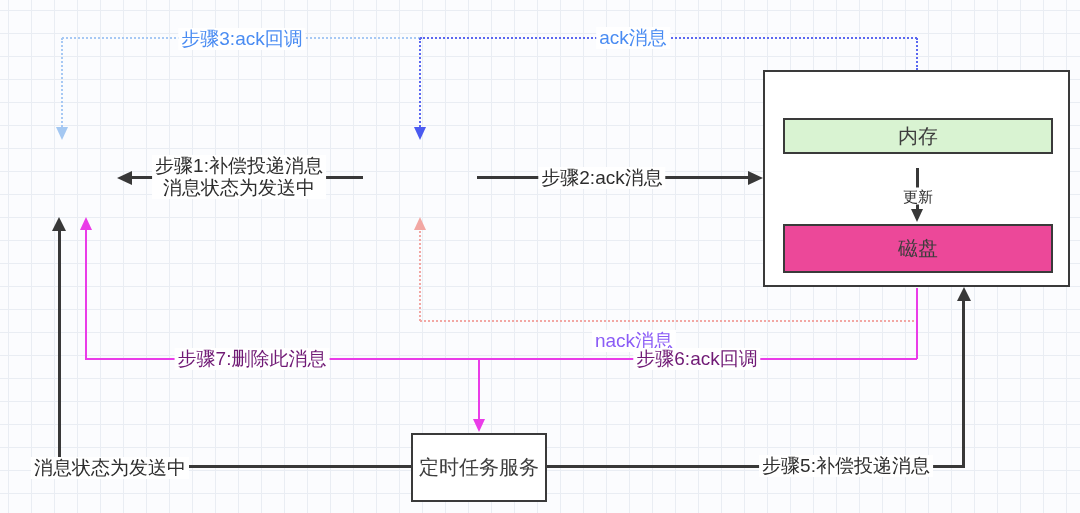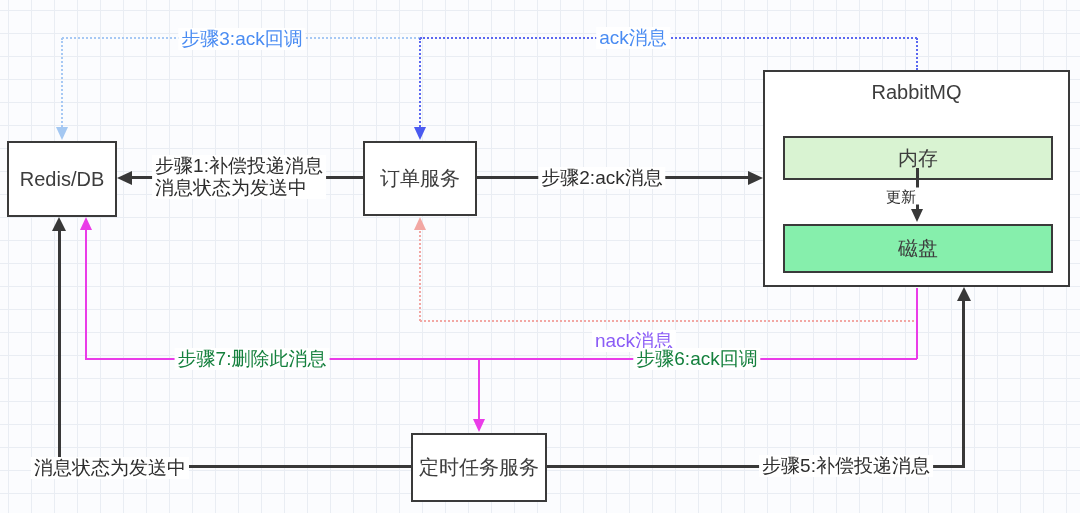--- a/index.html
+++ b/index.html
@@ -36,24 +36,24 @@
   .arr.down.indigo{border-left:6px solid transparent;border-right:6px solid transparent;border-top:13px solid #4a5af0;}
   
   .node{position:absolute;box-sizing:border-box;border:2px solid #3a3a3a;background:#fff;z-index:3;
         display:flex;align-items:center;justify-content:center;color:#3d3d3d;font-size:20px;}
   .node .inner{position:absolute;box-sizing:border-box;border:2px solid #3a3a3a;
         display:flex;align-items:center;justify-content:center;color:#3d3d3d;font-size:20px;}
   .rabbit{display:block;}
   .rabbit .title{position:absolute;top:9px;left:0;width:100%;text-align:center;font-size:20px;color:#3d3d3d;}
   
   .lbl{position:absolute;z-index:4;transform:translate(-50%,-50%);background:#ffffff;
-       padding:0 3px;font-size:19px;line-height:22px;color:#2d2d2d;text-align:left;white-space:nowrap;}
+       padding:0 3px;font-size:19px;line-height:22px;color:#2d2d2d;text-align:center;white-space:nowrap;}
   .lbl.blue{color:#4a8cf2;}
   .lbl.pink{color:#8b5cf6;margin-top:20px;}
-  .lbl.magenta{color:#15803d;}
+  .lbl.magenta{color:#701a75;}
   .lbl.small{font-size:15px;line-height:17px;}
 </style>
 </head>
 <body>
 
 <div class="canvas">
 
   <div class="hline dot-lblue" style="left:62px;top:37px;width:358px"></div>
   <div class="vline dot-lblue" style="left:61px;top:38px;height:89px"></div>
   <div class="arr down lblue" style="left:56px;top:127px"></div>
@@ -81,37 +81,30 @@
   <div class="arr right black" style="left:748px;top:171px"></div>
 
   <div class="hline black" style="left:58px;top:465px;width:353px"></div>
   <div class="vline black" style="left:58px;top:230px;height:237px"></div>
   <div class="arr up black" style="left:52px;top:217px"></div>
 
   <div class="hline black" style="left:547px;top:465px;width:418px"></div>
   <div class="vline black" style="left:962px;top:300px;height:166px"></div>
   <div class="arr up black" style="left:957px;top:287px"></div>
 
-  <div class="node" style="left:7px;top:141px;width:110px;height:76px">
-    <span>Redis/DB</span>
-  </div>
 
-  <div class="node" style="left:363px;top:141px;width:114px;height:75px">
-    <span>订单服务</span>
-  </div>
 
   <div class="node rabbit" style="left:763px;top:70px;width:307px;height:217px">
-    <div class="title">RabbitMQ</div>
-    <div class="inner" style="left:18px;top:64px;width:270px;height:44px;background:#d9f3d2">
+    <div class="inner" style="left:18px;top:46px;width:270px;height:36px;background:#d9f3d2">
       <span>内存</span>
     </div>
     <div class="vline black" style="left:151px;top:96px;height:42px"></div>
     <div class="arr down black" style="left:146px;top:137px"></div>
-    <div class="lbl small" style="left:136px;top:124px">更新</div>
-    <div class="inner" style="left:18px;top:152px;width:270px;height:49px;background:#86efac">
+    <div class="lbl small" style="left:153px;top:124px">更新</div>
+    <div class="inner" style="left:18px;top:152px;width:270px;height:49px;background:#ec4899">
       <span>磁盘</span>
     </div>
   </div>
 
   <div class="node" style="left:411px;top:433px;width:136px;height:69px">
     <span>定时任务服务</span>
   </div>
 
   <div class="lbl blue" style="left:242px;top:39px">
     <div>步骤3:ack回调</div>

